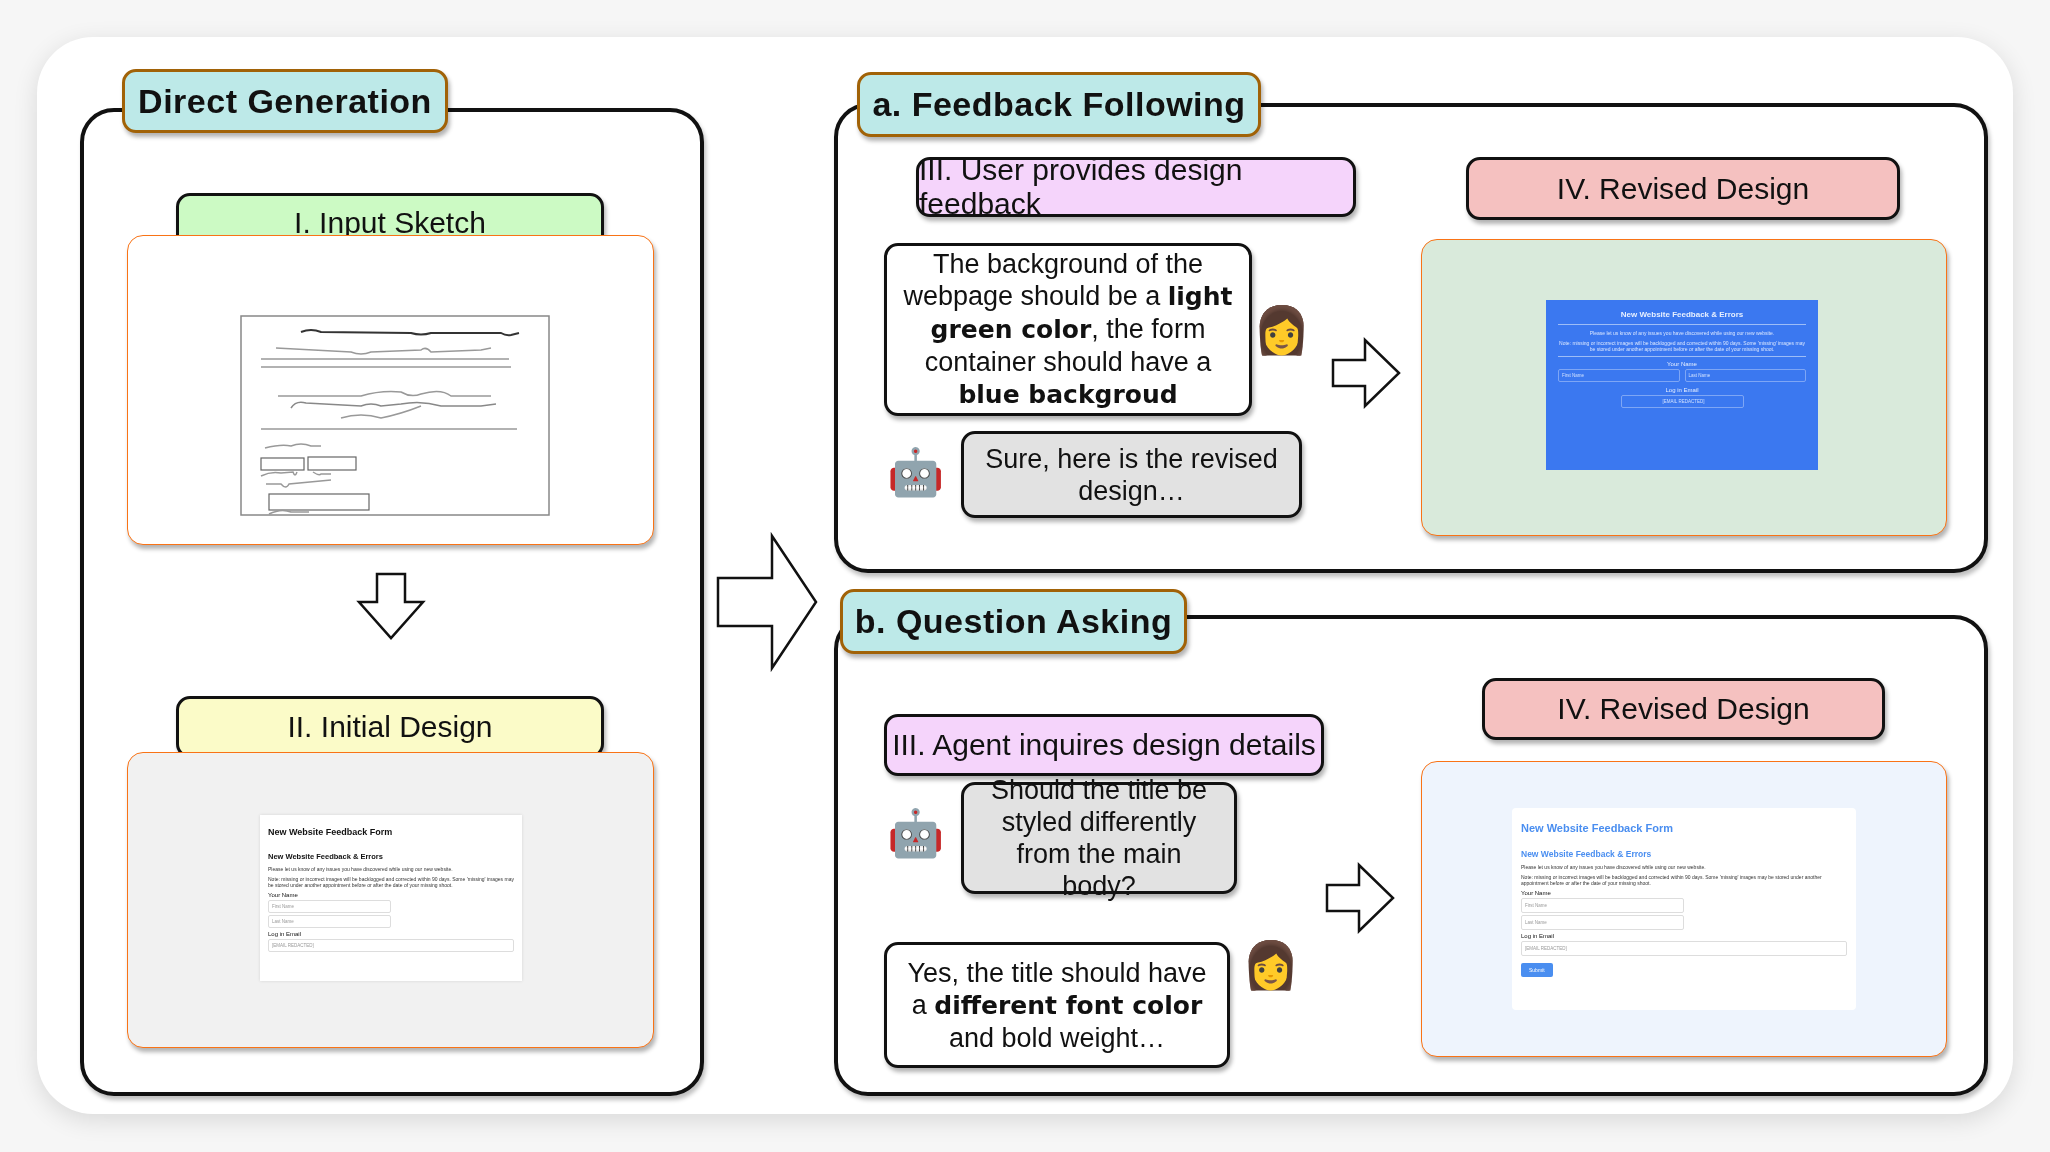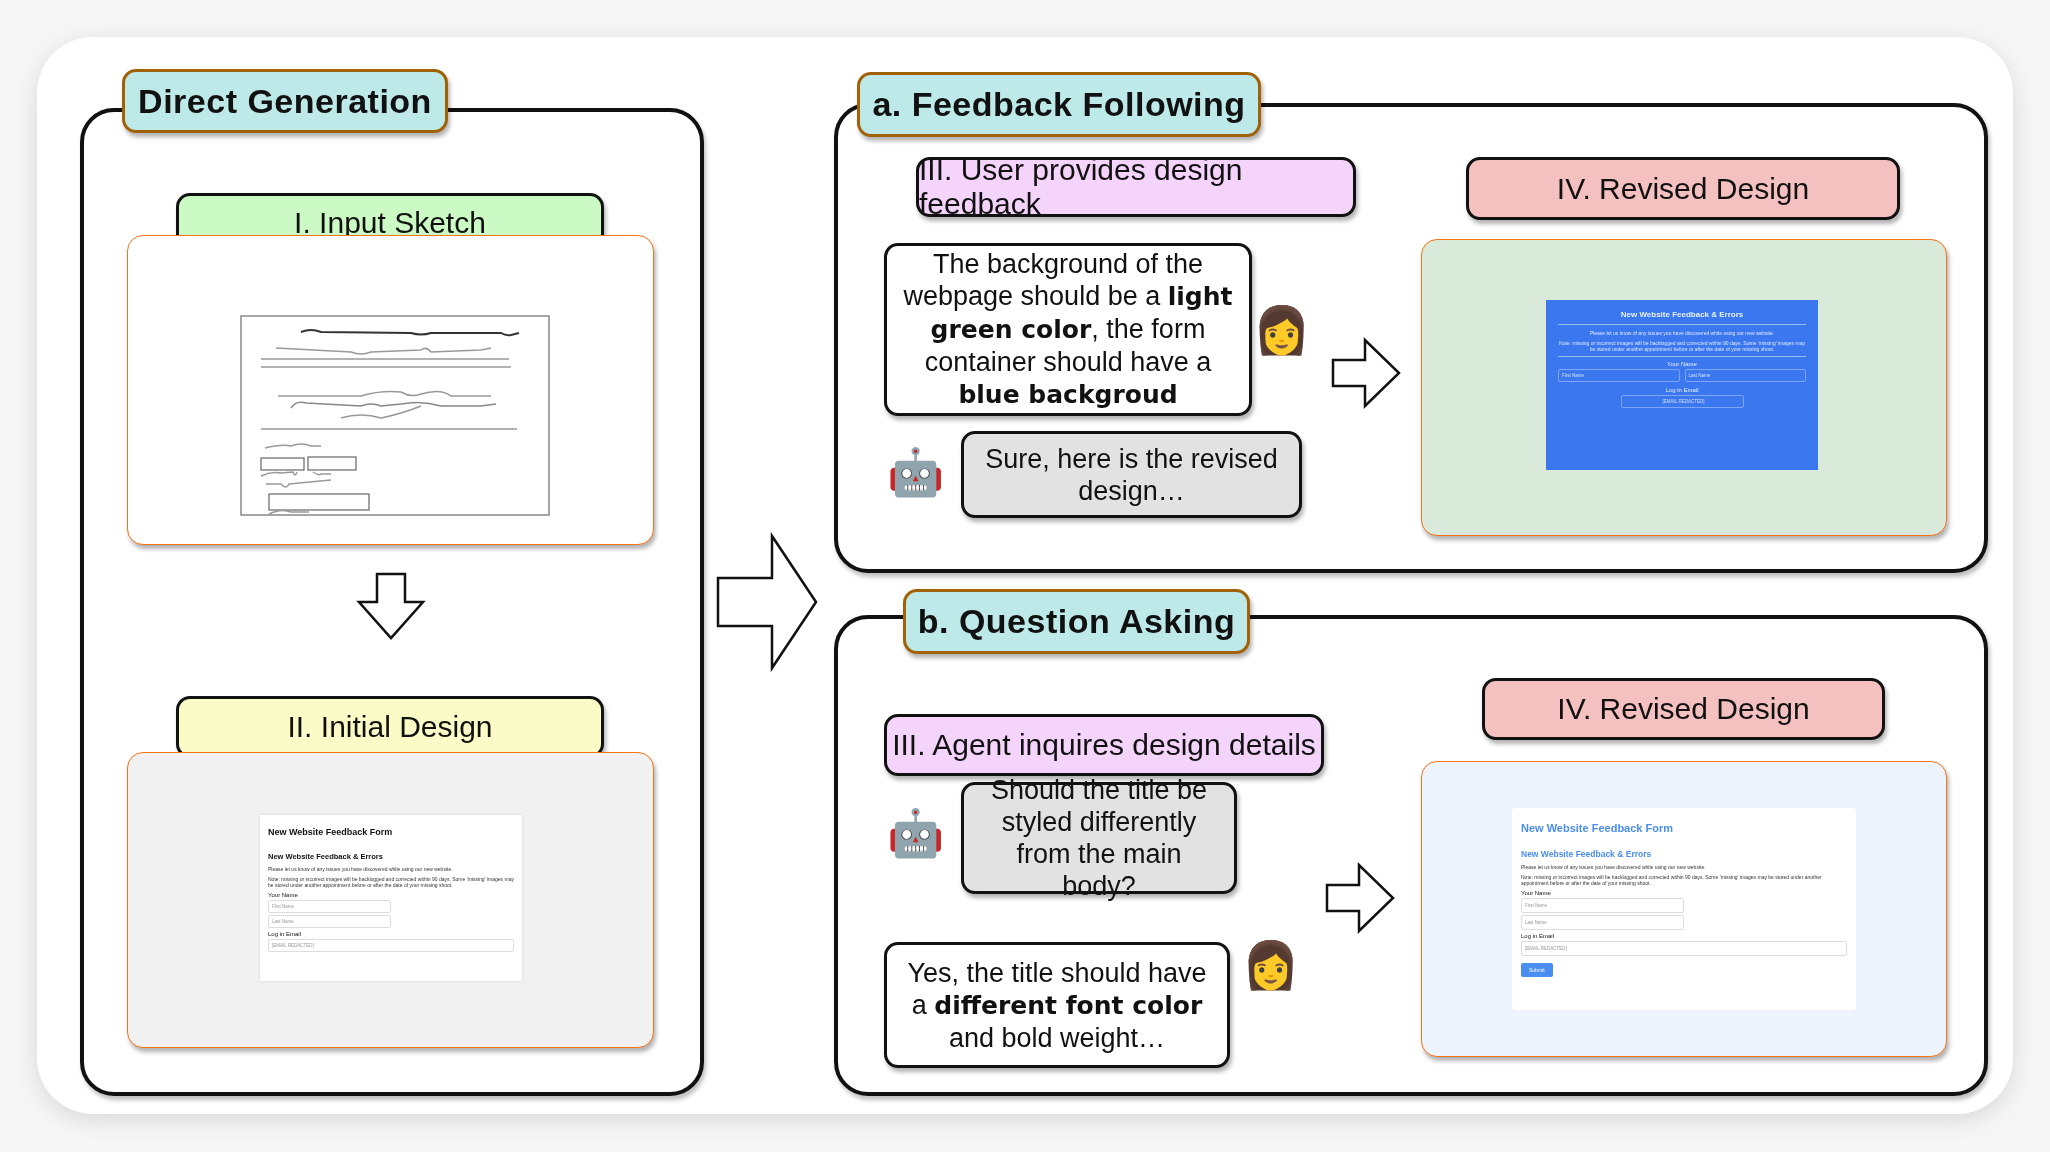--- a/index.html
+++ b/index.html
@@ -112,21 +112,21 @@
     <div style="display:flex;gap:5px;">
       <div class="in" style="flex:1;background:transparent;border-color:#7ea6f5;color:#cfe0ff;text-align:left;">First Name</div>
       <div class="in" style="flex:1;background:transparent;border-color:#7ea6f5;color:#cfe0ff;text-align:left;">Last Name</div>
     </div>
     <div class="lbl">Log in Email</div>
     <div class="in" style="width:118px;margin:0 auto;background:transparent;border-color:#7ea6f5;color:#cfe0ff;text-align:center;">[EMAIL REDACTED]</div>
   </div>
 </div>
 
 <div class="abs panel" style="left:834px;top:615px;width:1154px;height:481px;"></div>
-<div class="abs tab" style="left:903px;top:589px;width:347px;height:65px;">b. Question Asking</div>
+<div class="abs tab" style="left:840px;top:589px;width:347px;height:65px;">b. Question Asking</div>
 
 <div class="abs label pink" style="left:884px;top:678px;width:440px;height:62px;margin-top:36px;">III. Agent inquires design details</div>
 <div class="abs label red" style="left:1482px;top:678px;width:403px;height:62px;">IV. Revised Design</div>
 
 <div class="abs emoji" style="left:886px;top:803px;width:60px;height:60px;">🤖</div>
 <div class="abs bubble bot" style="left:961px;top:782px;width:276px;height:112px;">Should the title be styled differently from the main body?</div>
 
 <div class="abs bubble user" style="left:884px;top:910px;width:346px;height:126px;margin-top:32px;">
   <div id="msgB"><span>Yes, the title should have a </span><b>different font color</b><span> and bold weight…</span></div>
 </div>

